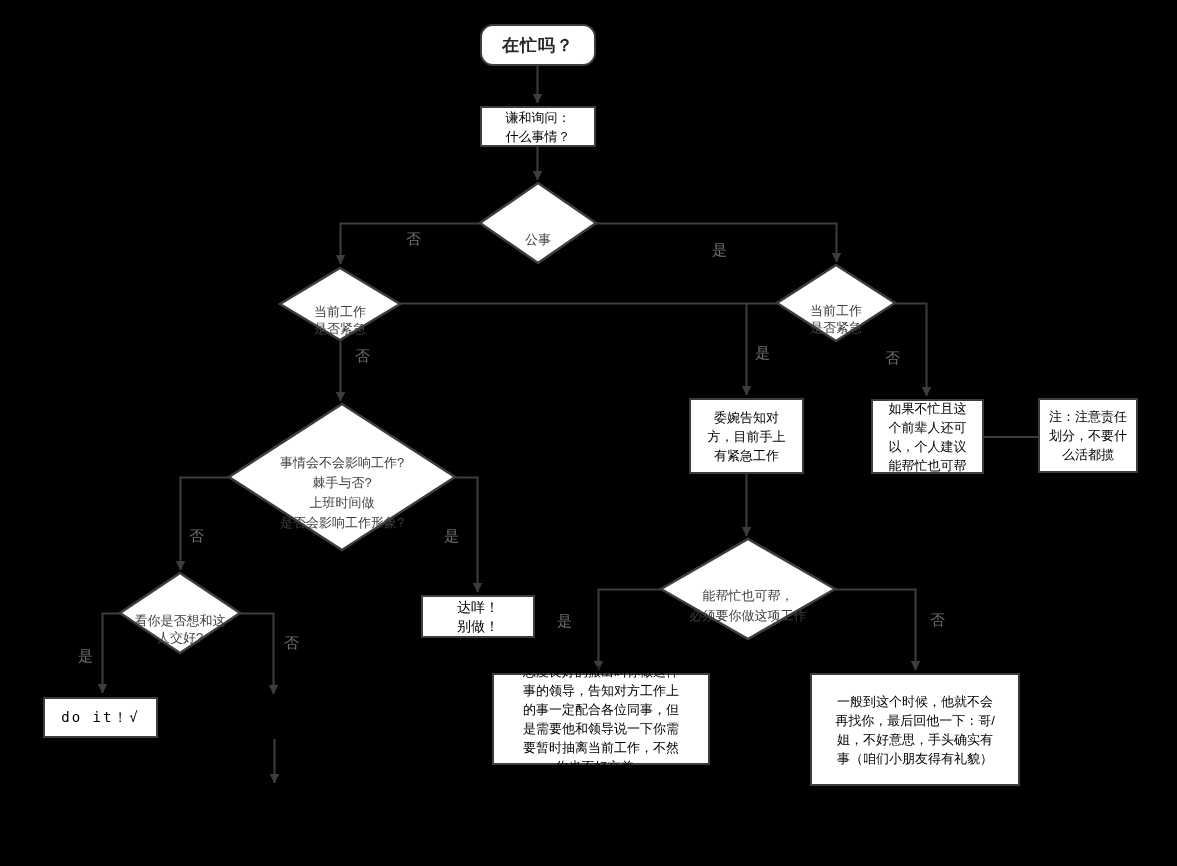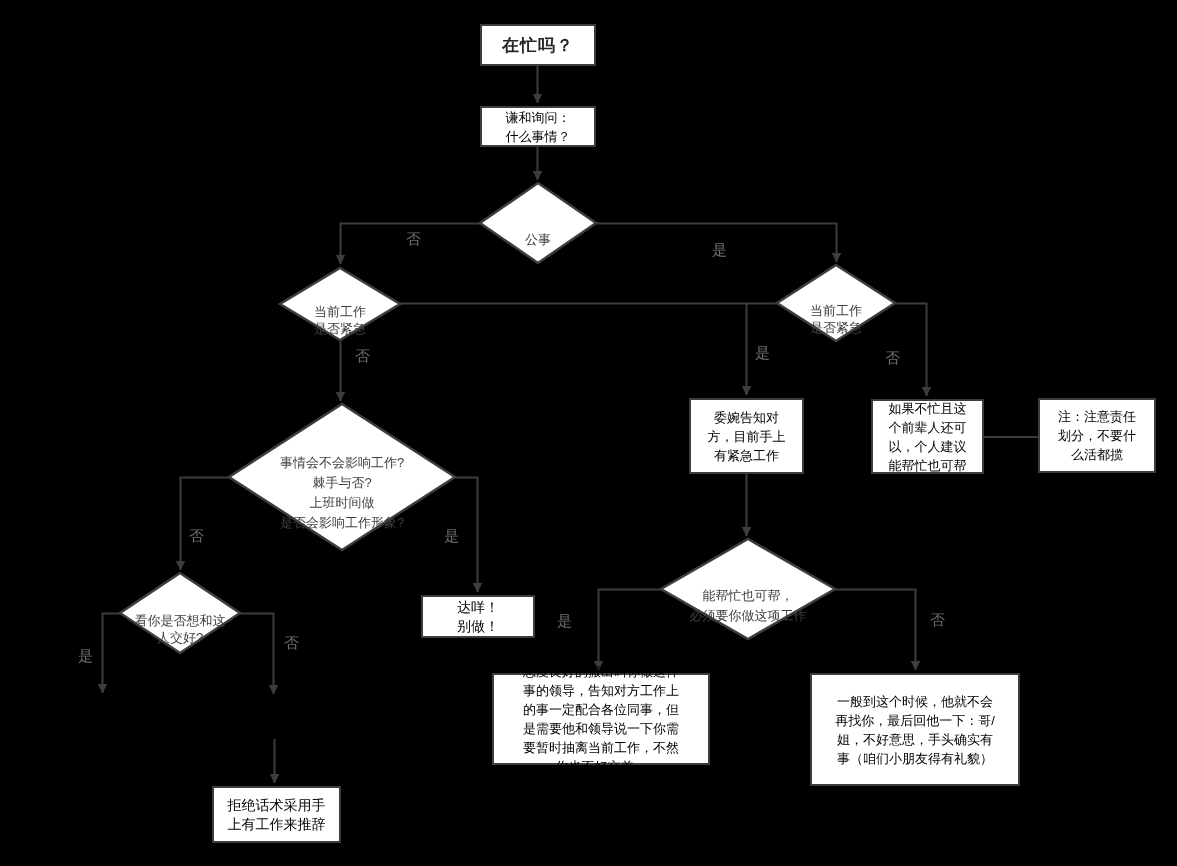--- a/index.html
+++ b/index.html
@@ -8,21 +8,21 @@
     font-family:"Liberation Sans", sans-serif; overflow:hidden;
   }
   .layer { position:absolute; left:0; top:0; }
   .box {
     position:absolute; box-sizing:border-box;
     background:#ffffff; border:2px solid #3d3d3d; color:#000000;
     display:flex; align-items:center; justify-content:center;
     text-align:center; white-space:pre-line;
     font-size:13px; line-height:19px;
   }
-  .box.title   { font-weight:bold; font-size:17px; color:#262626; letter-spacing:1px; }
+  .box.title   { font-weight:bold; font-size:17px; color:#262626; letter-spacing:1px;border-radius:13px; }
   .box.mid     { font-size:14px;text-align:right; }
   .box.mono    { font-family:"DejaVu Sans Mono", monospace; font-size:14px; letter-spacing:2px; }
   .dtext {
     position:absolute; box-sizing:border-box;
     color:#3f3f3f; display:flex; align-items:center; justify-content:center;
     text-align:center; white-space:pre-line; font-size:13px; line-height:17px;margin-top:16px;
   }
   .dtext.tight { line-height:20px; }
   .elabel {
     position:absolute; color:#6e6e6e; font-size:15px; line-height:16px;
@@ -75,43 +75,42 @@
 
   <div class="box" style="left:689px; top:398px; width:115px; height:76px;">委婉告知对
 方，目前手上
 有紧急工作</div>
 
   <div class="box" style="left:871px; top:399px; width:113px; height:75px;">如果不忙且这
 个前辈人还可
 以，个人建议
 能帮忙也可帮</div>
 
-  <div class="box" style="left:1038px; top:398px; width:118px; height:75px;">注：注意责任
+  <div class="box" style="left:1038px; top:398px; width:100px; height:75px;">注：注意责任
 划分，不要什
 么活都揽</div>
 
   <div class="box mid" style="left:421px; top:595px; width:114px; height:43px;">达咩！
 别做！</div>
 
   <div class="box" style="left:492px; top:673px; width:218px; height:92px;">态度良好的搬出叫你做这件
 事的领导，告知对方工作上
 的事一定配合各位同事，但
 是需要他和领导说一下你需
 要暂时抽离当前工作，不然
 你也不好交差。</div>
 
   <div class="box" style="left:810px; top:673px; width:210px; height:113px;">一般到这个时候，他就不会
 再找你，最后回他一下：哥/
 姐，不好意思，手头确实有
 事（咱们小朋友得有礼貌）</div>
 
+  <div class="box mono" style="left:43px; top:697px; width:115px; height:41px;">do it！√</div>
 
 
-  <div class="box mid" style="left:212px; top:786px; width:129px; height:57px;">拒绝话术采用手
-上有工作来推辞</div>
 
   <div class="dtext" style="left:488px; top:213px; width:100px; height:20px;">公事</div>
 
   <div class="dtext" style="left:285px; top:286px; width:110px; height:36px;">当前工作
 是否紧急</div>
 
   <div class="dtext" style="left:781px; top:285px; width:110px; height:36px;">当前工作
 是否紧急</div>
 
   <div class="dtext tight" style="left:229px; top:445px; width:226px; height:64px;">事情会不会影响工作?

